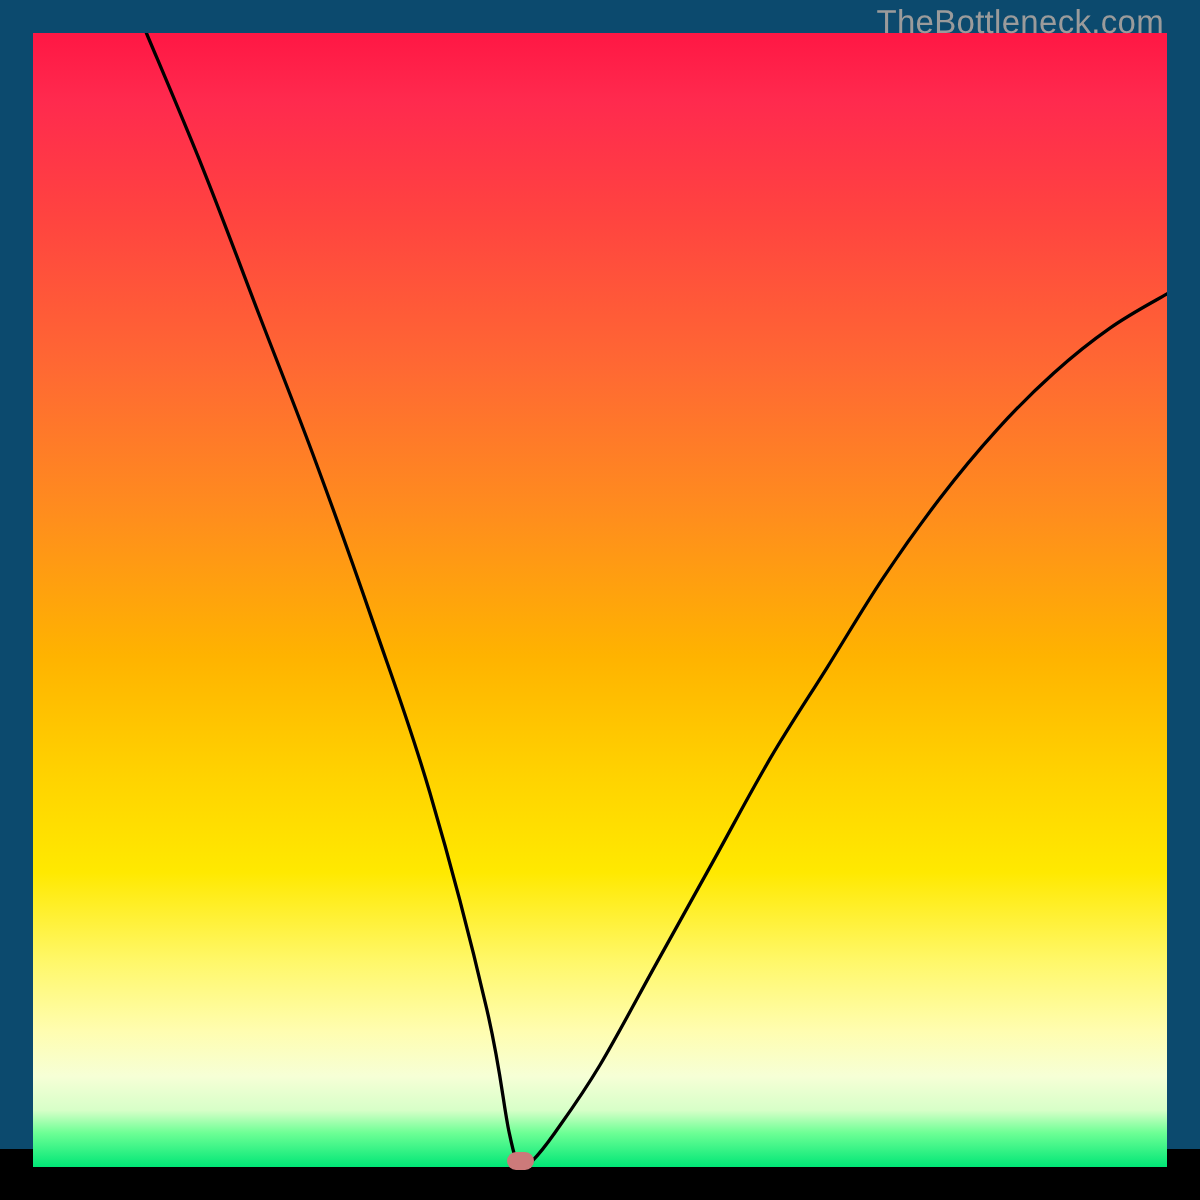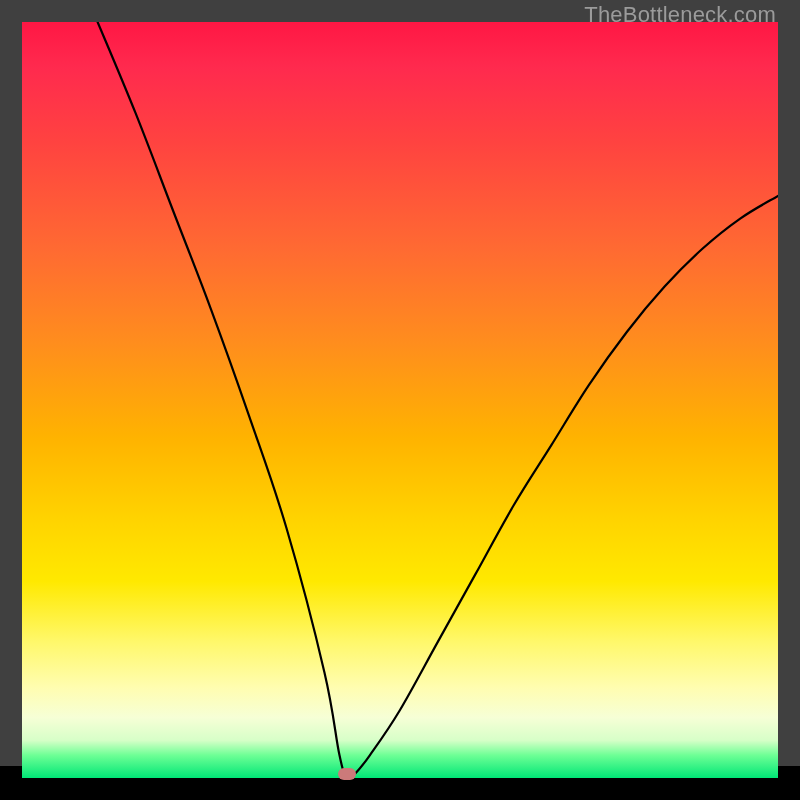--- a/index.html
+++ b/index.html
@@ -8,21 +8,21 @@
     width: 800px;
     height: 800px;
     background: #000;
     overflow: hidden;
     font-family: Arial, Helvetica, sans-serif;
   }
   .frame {
     position: relative;
     width: 800px;
     height: 766px;
-    background: #404040;
+    background: #0c4a6e;
   }
   .plot-area {
     position: absolute;
     left: 22px;
     top: 22px;
     width: 756px;
     height: 756px;
     
     background: linear-gradient(
       to bottom,

